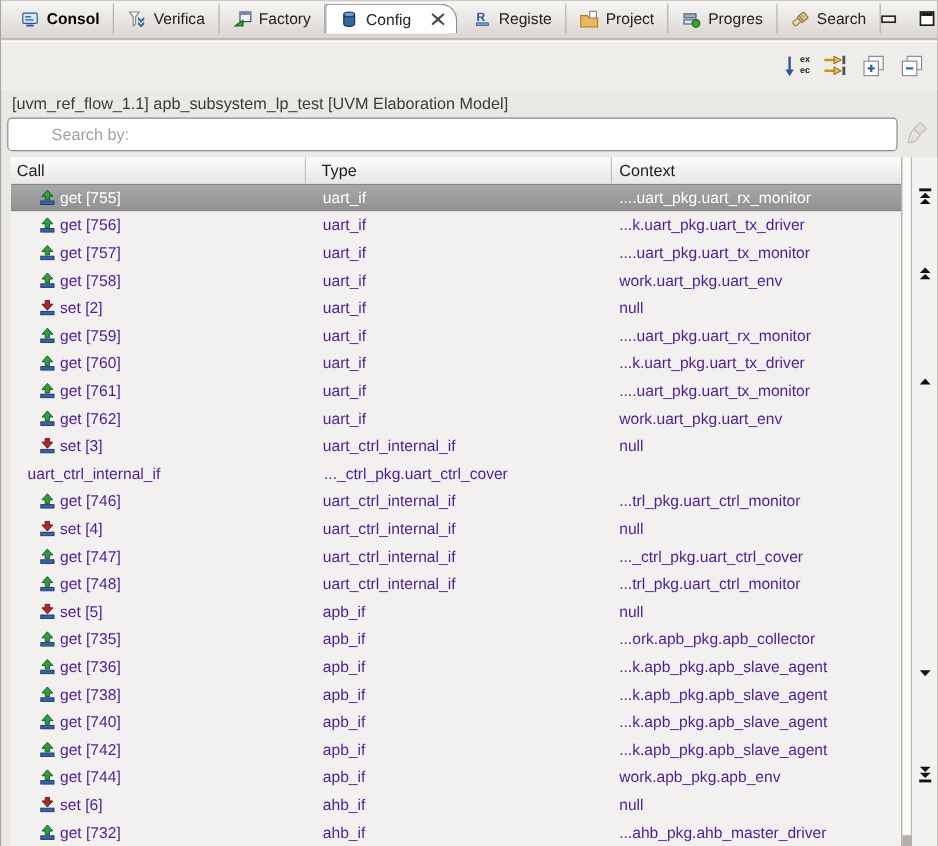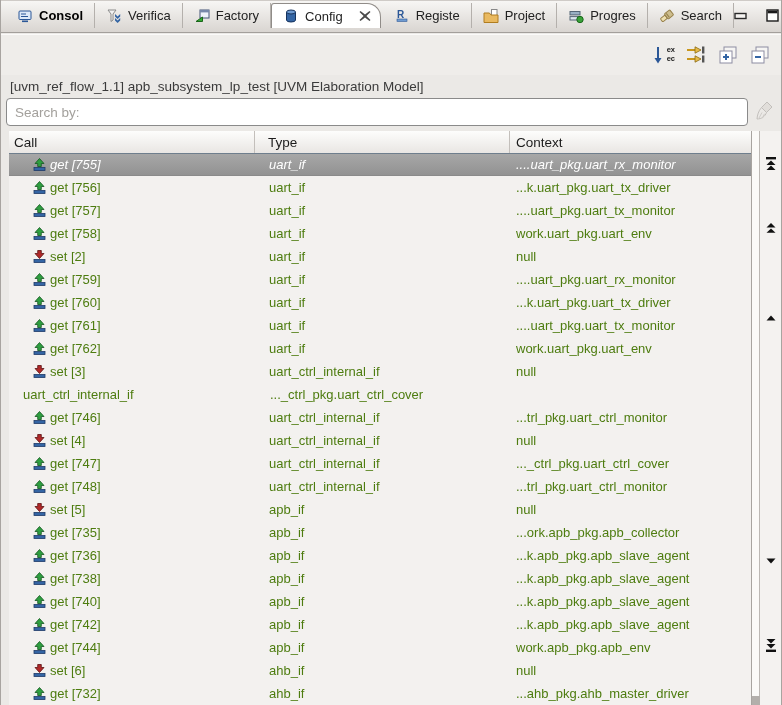--- a/index.html
+++ b/index.html
@@ -27,39 +27,39 @@
   .toolbar { position:absolute; top:34px; left:0; right:0; height:41px;
     background:#efedea; border-top:1px solid #fbfaf9;
     display:flex; justify-content:flex-end; align-items:center; gap:8px; padding-right:9px; }
   .tbtn { width:24px; height:24px; display:flex; align-items:center; justify-content:center; position:relative; }
   .exec-text { position:absolute; right:1px; top:2px; width:13px; font-size:7.5px; line-height:9px;
     color:#222; font-weight:bold; text-align:right; word-spacing:13px; }
 
   
   .ptitle { position:absolute; left:9px; top:79px; font-size:13.5px; color:#3b3b3b; }
   .searchbox { position:absolute; left:5px; top:98px; width:742px; height:28px;
-    background:#fff; border:1px solid #8a8a8a; border-radius:4px; display:flex; align-items:center; }
+    background:#fff; border:1px solid #8a8a8a; border-radius:4px; display:flex; align-items:center;padding-left:28px; }
   .searchbox input { border:none; outline:none; background:transparent; width:100%; height:100%;
     padding:0 8px; font-size:13.5px; font-family:"Liberation Sans",sans-serif; color:#222; }
   .searchbox input::placeholder { color:#a3a09c; opacity:1; }
   .clearbtn { position:absolute; left:752px; top:100px; width:26px; height:24px; opacity:.5; }
 
   
   .thead { position:absolute; left:8px; top:131px; width:742px; height:22px;
     background:linear-gradient(#fdfdfc,#e9e6e3); display:flex; align-items:center;
     font-size:13.5px; color:#1c1c1c; }
   .th { height:100%; display:flex; align-items:center; }
   .th.c1 { width:246px; padding-left:5px; border-right:1px solid #c3bfbb; }
   .th.c2 { width:255px; padding-left:13px; border-right:1px solid #c3bfbb; }
   .th.c3 { flex:1; padding-left:6px; }
 
   .tbody { position:absolute; left:8px; top:153px; width:742px; bottom:0; background:#f3f1ef; overflow:hidden; }
-  .row { height:23px; display:flex; align-items:center; font-size:13px; color:#4d7c0f; }
+  .row { height:23px; display:flex; align-items:center; font-size:13px; color:#4c1d95; }
   .row.selected { background:linear-gradient(#a8a8a8,#919191); color:#fff;
-    box-shadow:inset 0 1px 0 #6f7e8d, inset 0 -1px 0 #8a8a8a;font-style:italic; }
+    box-shadow:inset 0 1px 0 #6f7e8d, inset 0 -1px 0 #8a8a8a; }
   .cell { white-space:nowrap; overflow:hidden; }
   .cell.call { width:246px; padding-left:24px; display:flex; align-items:center; gap:4px; }
   .cell.type { width:255px; padding-left:14px; }
   .cell.context { flex:1; padding-left:6px; }
   .op-icon { width:13px; height:13px; display:inline-flex; flex:0 0 auto; }
 
   
   .navstrip { position:absolute; left:750px; top:131px; right:0; bottom:0; background:#f4f2f0; }
   .navtrack { position:absolute; left:0; top:0; bottom:0; width:9px; background:#fbfaf8;
     border-left:1px solid #a8a4a0; border-right:1px solid #bcb8b4; }

